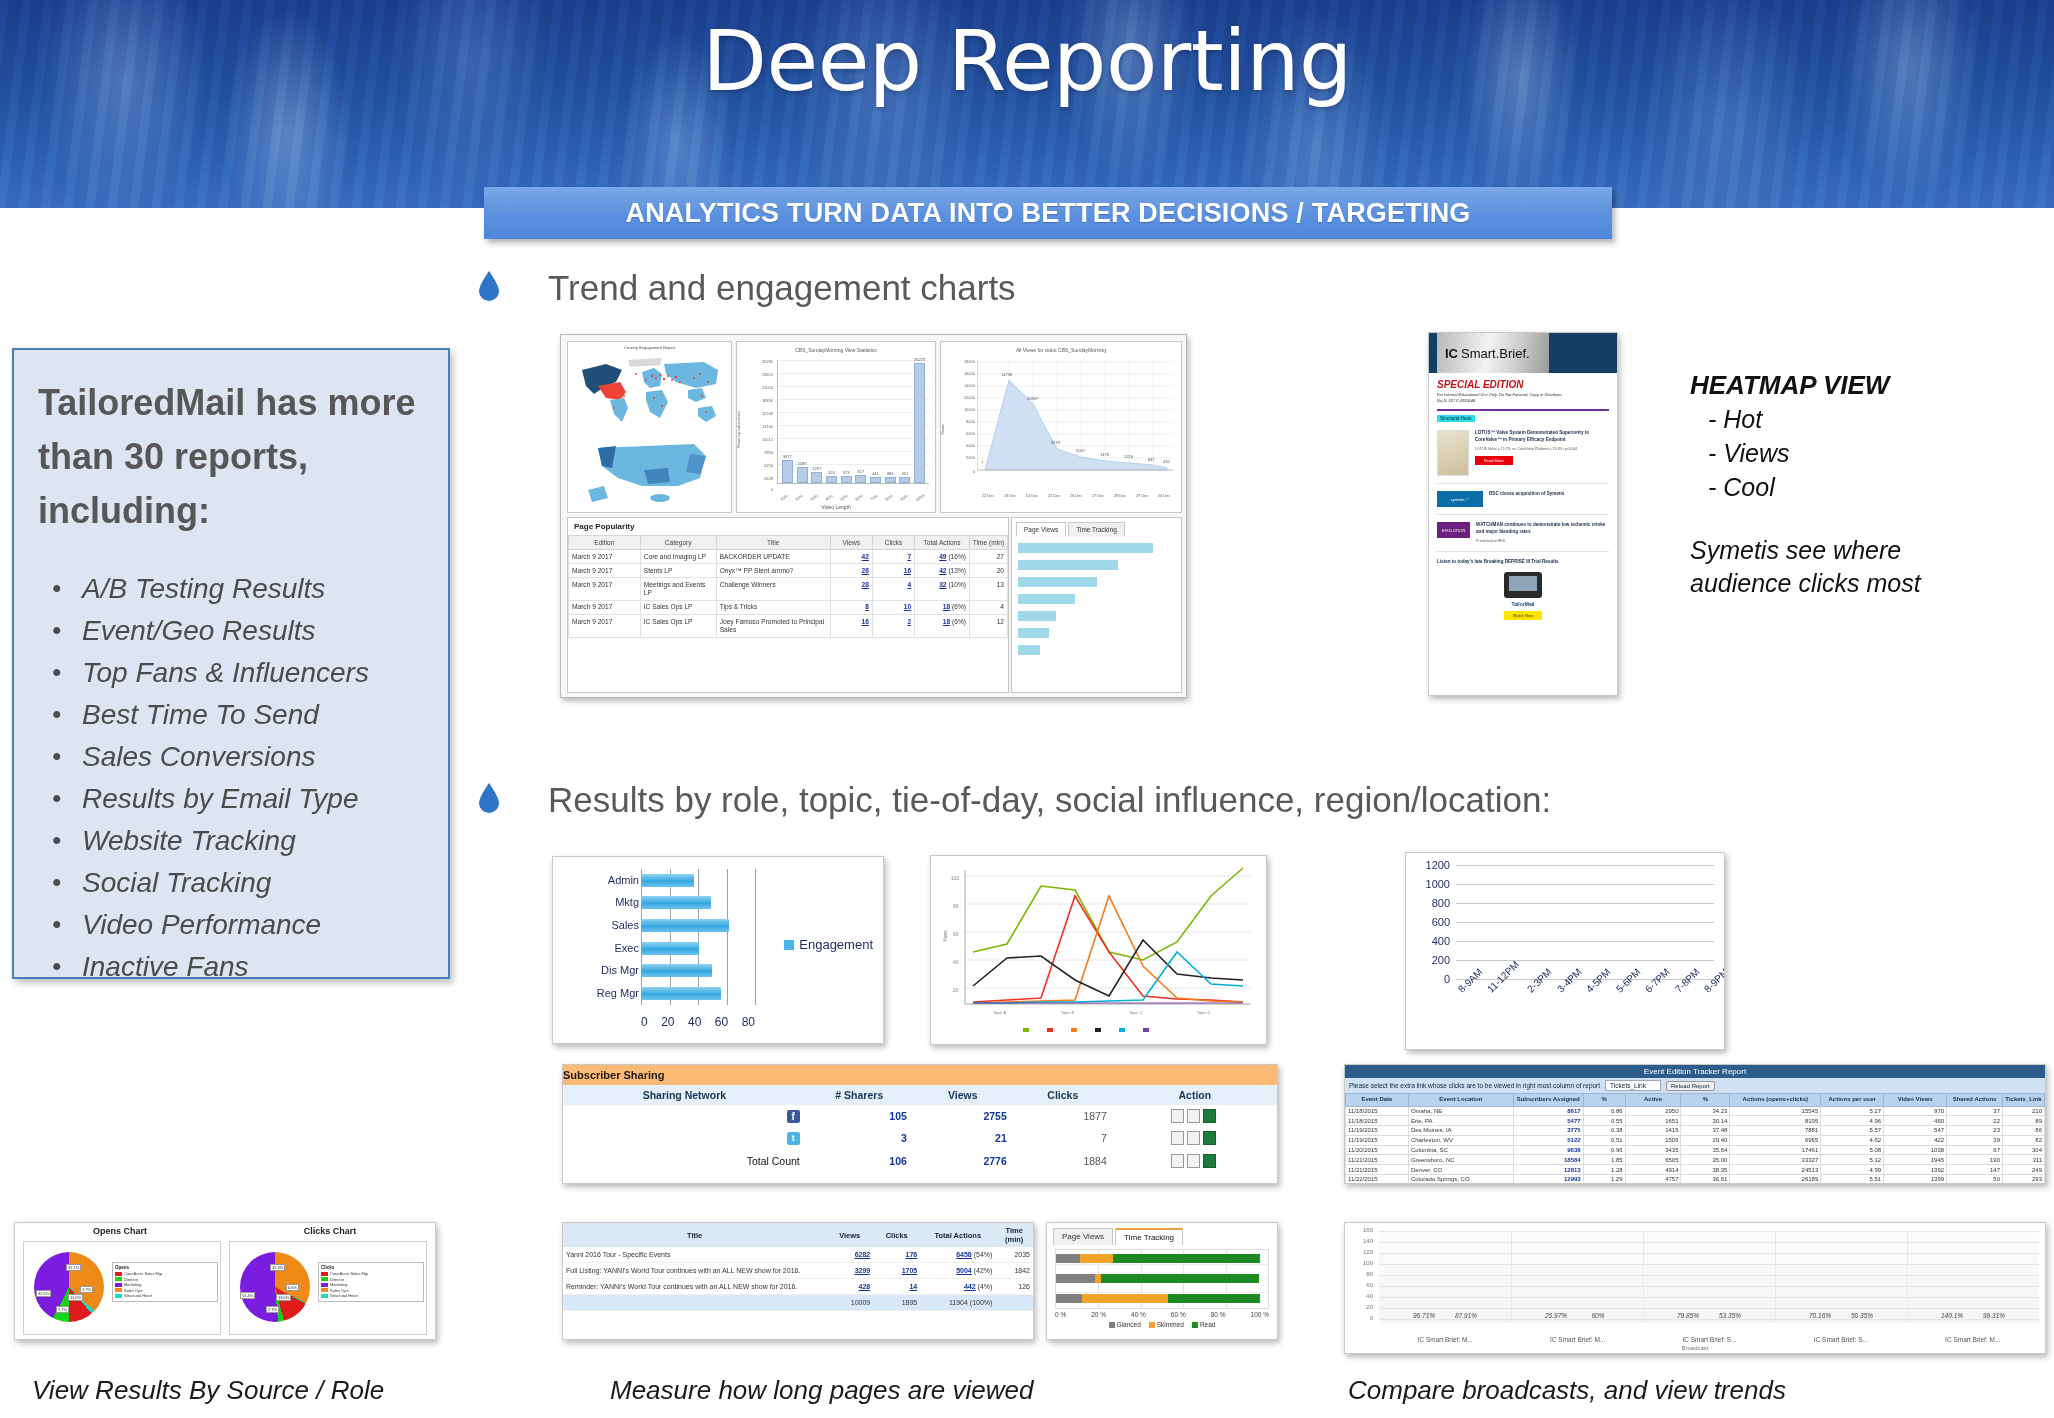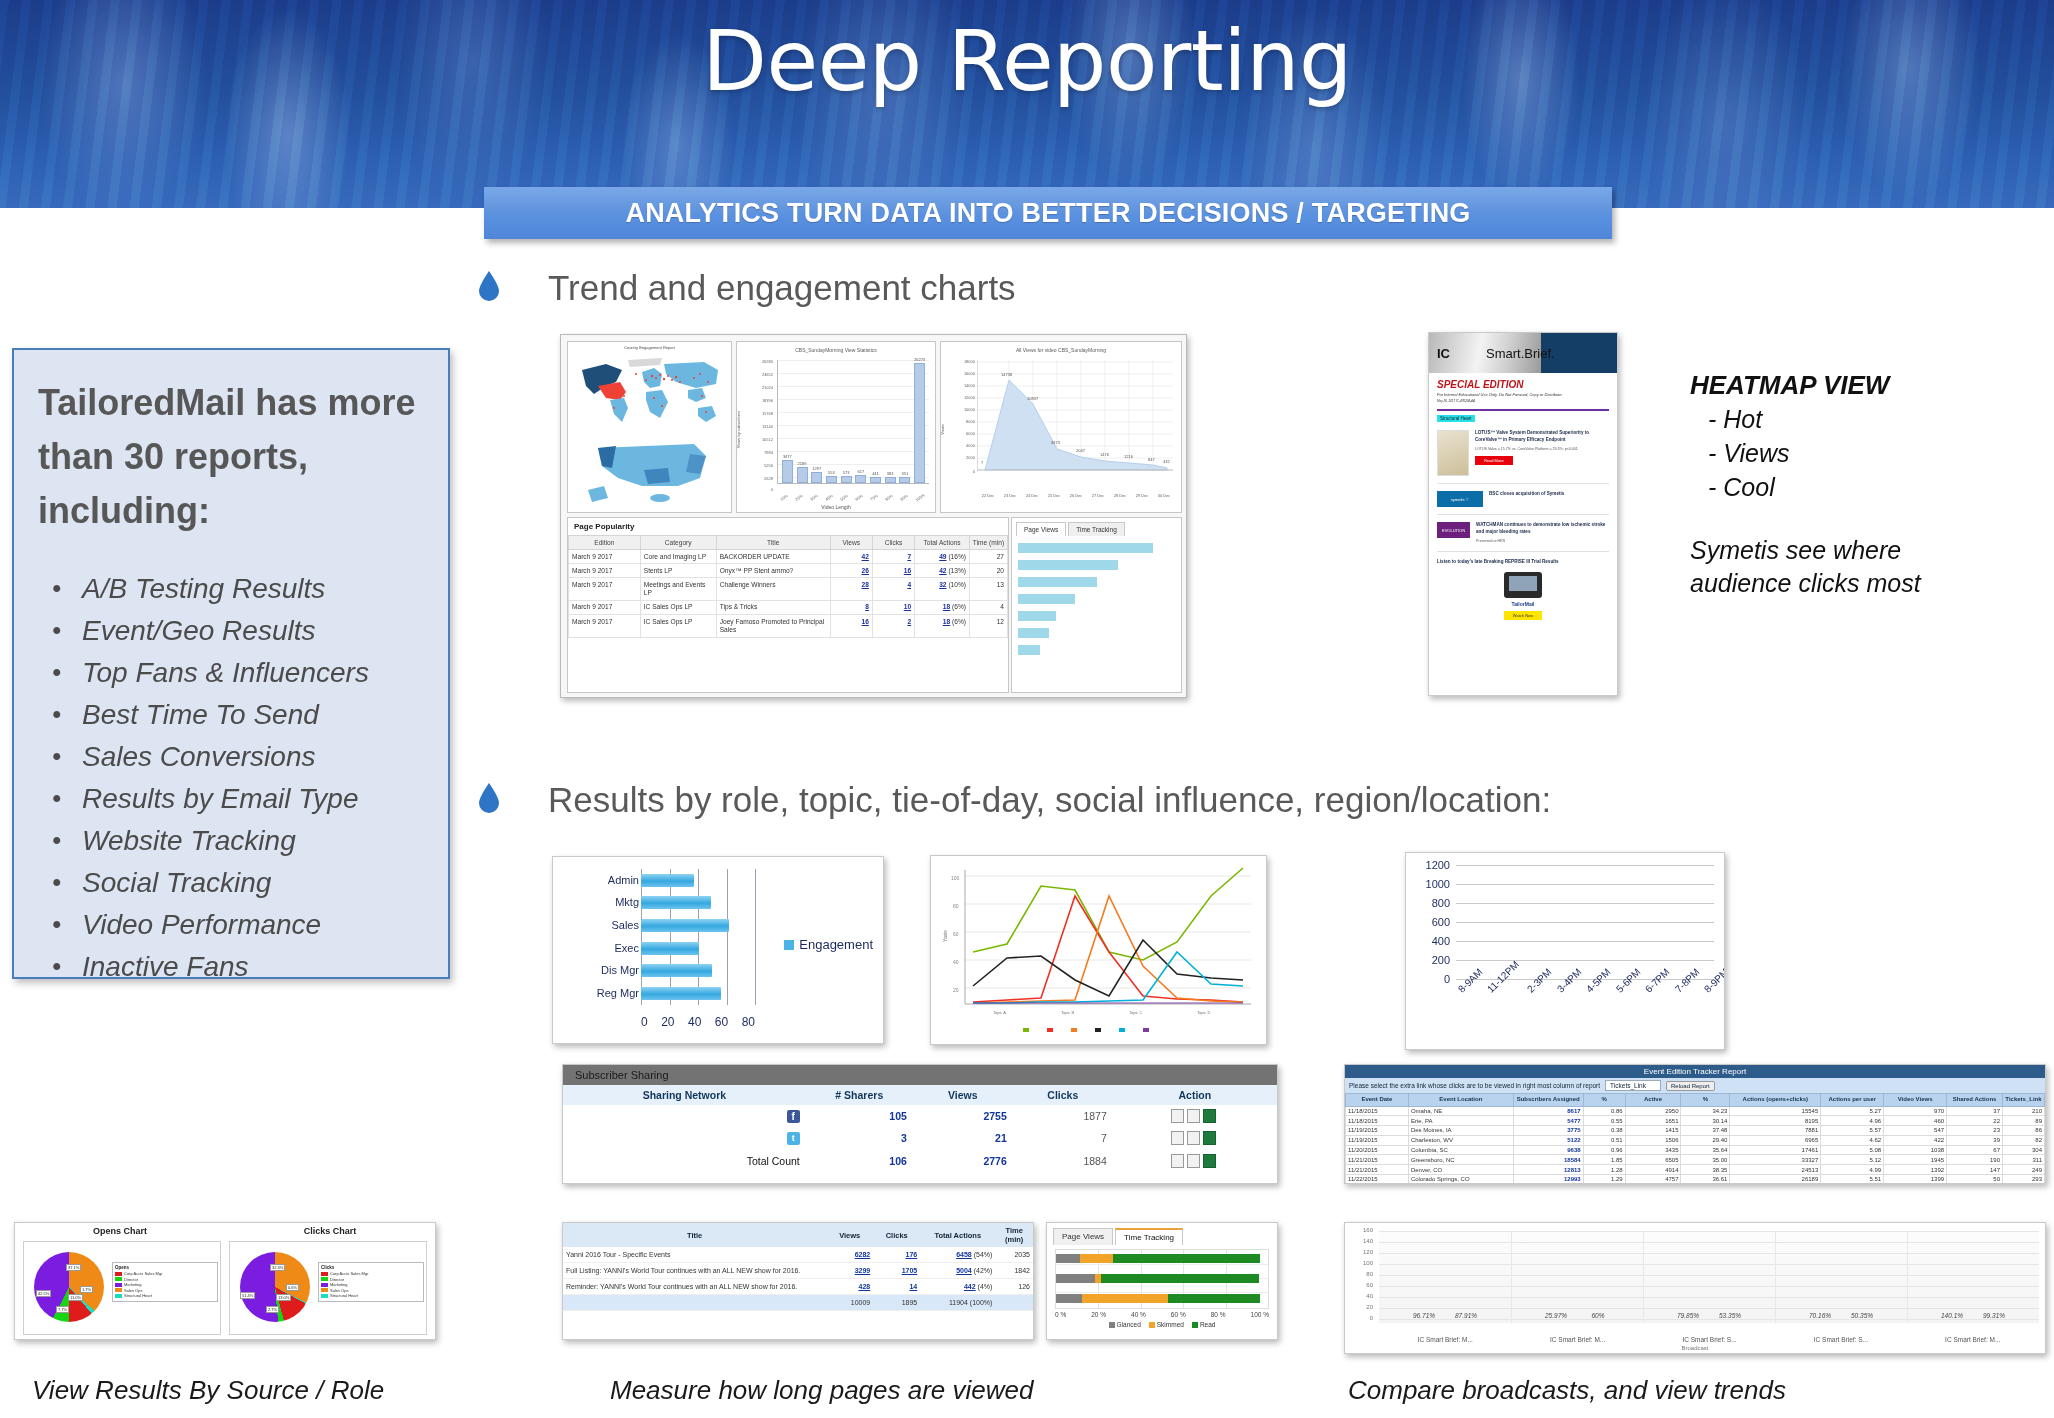--- a/index.html
+++ b/index.html
@@ -141,23 +141,23 @@
   .ppTabs{position:absolute;left:450px;top:182px;width:169px;height:174px;background:#fff;border:1px solid #c6c6c6;}
   .tabrow{display:flex;gap:2px;padding:4px 4px 0 4px;}
   .tab{font-size:6.5px;padding:3px 7px;border:1px solid #c8c8c8;border-bottom:none;background:#efefef;color:#333;}
   .tab.active{background:#fff;}
   .hbar-wrap{padding:7px 6px;}
   .hbar{height:10px;background:#9fd8e8;margin-bottom:7px;}
 
   
   #email-shot{left:1428px;top:332px;width:188px;height:362px;background:#fff;}
   .em-head{height:40px;background:#143e66;position:relative;}
-  .em-logo{position:absolute;left:0;top:0;width:112px;height:40px;
+  .em-logo{position:absolute;left:8px;top:0;width:112px;height:40px;
     background:linear-gradient(100deg,#b8b8b8,#f3f3f3 45%,#cfcfcf 70%,#9a9a9a);
-    display:flex;align-items:center;padding-left:8px;box-sizing:border-box;gap:33px;}
+    display:flex;align-items:center;padding-left:8px;box-sizing:border-box;}
   .em-logo b{font-size:13px;color:#111;font-weight:bold;}
   .em-logo i{font-size:13px;color:#111;font-style:normal;margin-left:3px;}
   .em-body{padding:6px 8px;font-size:5px;color:#333;}
   .em-se{color:#c0141b;font-weight:bold;font-style:italic;font-size:10px;}
   .em-sub{font-size:4px;color:#333;font-style:italic;margin-top:2px;}
   .em-rule{height:2px;background:#6b2f9e;margin:6px 0 0 0;}
   .em-tag{display:inline-block;background:#29e0e8;color:#123;font-size:4.5px;padding:1px 3px;margin:4px 0;}
   .em-row{display:flex;gap:6px;margin-top:4px;}
   .em-thumb{width:46px;height:44px;background:linear-gradient(160deg,#e8e2cf,#cdbf9a);border:1px solid #ddd;}
   .em-txt b{font-size:4.6px;color:#1b2a4a;display:block;line-height:1.5;}
@@ -196,21 +196,21 @@
   .tod-y{position:absolute;left:4px;top:6px;bottom:68px;width:42px;}
   .tod-y span{position:absolute;right:2px;font-size:11px;color:#1c2a5e;}
   .tod-bars{position:absolute;left:50px;right:10px;bottom:68px;top:12px;display:flex;align-items:flex-end;justify-content:space-around;}
   .tod-pair{display:flex;align-items:flex-end;gap:1px;}
   .tod-pair i{width:8px;display:block;background:linear-gradient(180deg,#bfe6fa,#2ea7e8 60%,#1b8ccb);}
   .tod-x{position:absolute;left:50px;right:10px;bottom:4px;height:62px;display:flex;justify-content:space-around;}
   .tod-x span{font-size:10px;color:#1c2a5e;transform:rotate(-45deg);transform-origin:left top;white-space:nowrap;margin-top:4px;}
 
   
   #share-table{left:562px;top:1064px;width:714px;height:118px;background:#fff;}
-  .st-title{background:#737373;font-size:11px;font-weight:normal;color:#1a1a1a;padding:4px 12px;}
+  .st-title{background:#fdba74;font-size:11px;font-weight:bold;color:#1a1a1a;padding:4px 0;}
   table.st{width:100%;border-collapse:collapse;font-size:10.5px;}
   table.st th{background:#e6f0fa;color:#12355c;font-weight:bold;padding:4px 6px;text-align:center;font-size:10.5px;}
   table.st td{padding:4px 6px;color:#333;}
   table.st td.n{text-align:right;color:#12359c;font-weight:bold;}
   table.st td.g{text-align:right;color:#555;}
   .fb{display:inline-block;width:13px;height:13px;background:#3b5998;color:#fff;font-size:10px;font-weight:bold;text-align:center;line-height:13px;border-radius:2px;}
   .tw{display:inline-block;width:13px;height:13px;background:#4bb3e6;color:#fff;font-size:9px;font-weight:bold;text-align:center;line-height:13px;border-radius:2px;}
   .actbtn{display:inline-block;width:11px;height:12px;border:1px solid #999;background:#f2f2f2;margin-right:3px;vertical-align:middle;}
   .actbtn.x{background:#1d7a3c;border-color:#14622e;}
 

